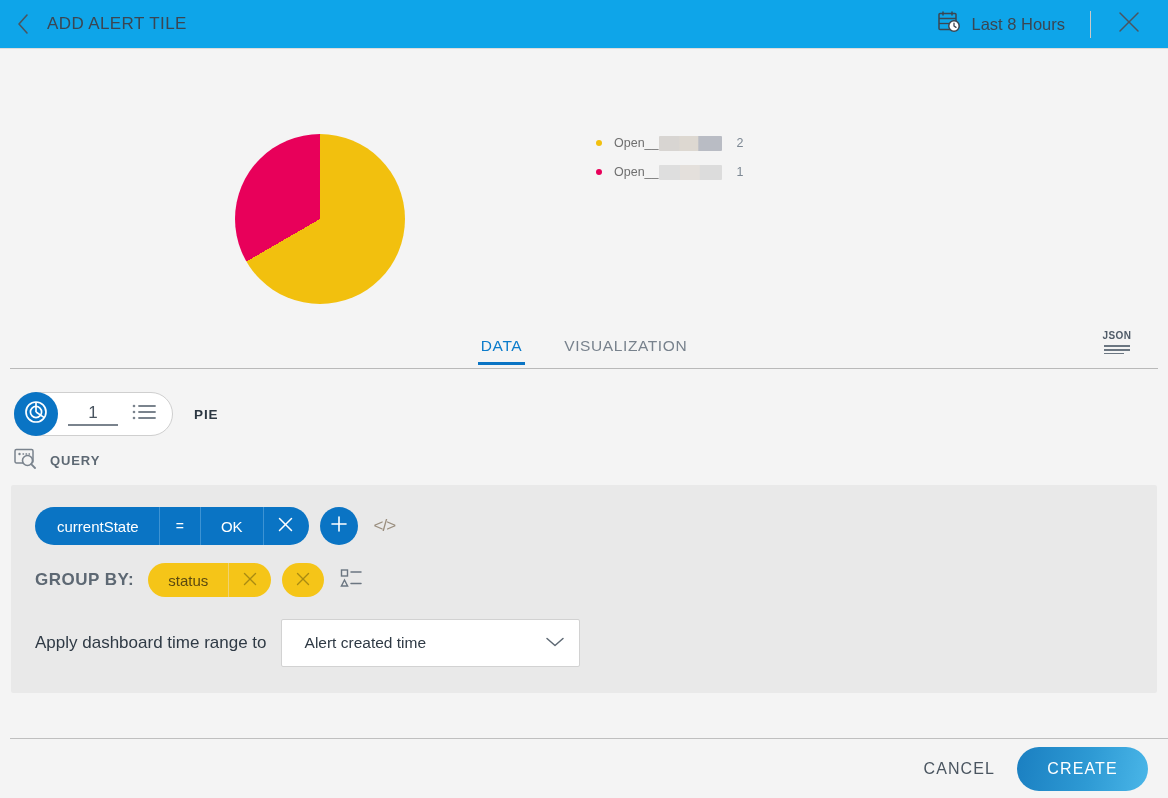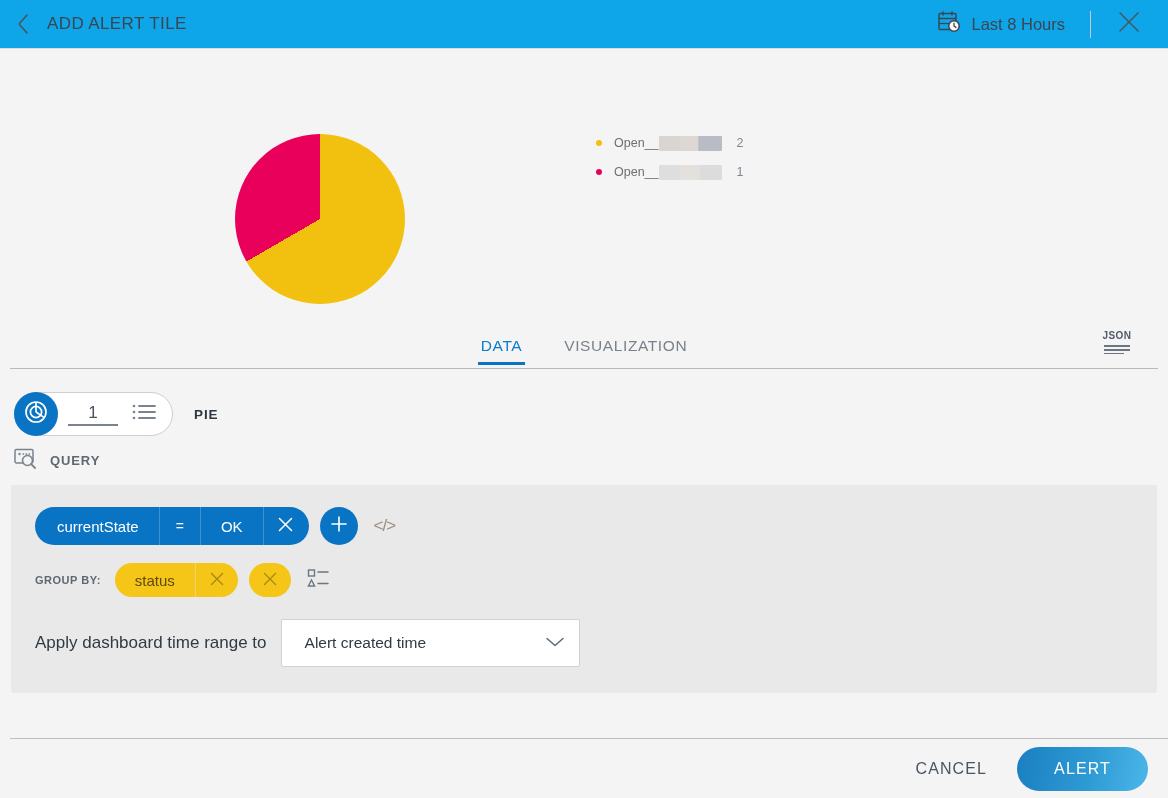--- a/index.html
+++ b/index.html
@@ -315,21 +315,21 @@
     letter-spacing: -1px;
     font-family: "Liberation Sans", sans-serif;
   }
 
   .group-row {
     display: flex;
     align-items: center;
     margin-top: 18px;
   }
   .group-label {
-    font-size: 11px;
+    font-size: 17px;
     font-weight: 700;
     letter-spacing: 0.5px;
     color: #5d6873;
     margin-right: 14px;
   }
   .group-pill {
     display: flex;
     align-items: stretch;
     height: 34px;
     border-radius: 17px;
@@ -394,21 +394,21 @@
   }
   .footer {
     position: absolute;
     left: 0; right: 0;
     top: 739px;
     height: 59px;
     display: flex;
     align-items: center;
     justify-content: flex-end;
     padding-right: 20px;
-    gap: 24px;
+    gap: 16px;
   }
   .cancel-btn {
     font-size: 16px;
     letter-spacing: 1.1px;
     color: #4a5560;
     cursor: pointer;
     padding: 8px 6px;
   }
   .create-btn {
     width: 131px;
@@ -625,14 +625,14 @@
           <path d="M2 2.5 L10 9.5 L18 2.5" stroke="#5d6873" stroke-width="1.5" stroke-linecap="round" stroke-linejoin="round"></path>
         </svg>
       </span>
     </div>
   </div>
 </div>
 
 <div class="footer-rule"></div>
 <div class="footer">
   <div class="cancel-btn">CANCEL</div>
-  <button class="create-btn">ALERT</button>
+  <button class="create-btn">CREATE</button>
 </div>
 
 </body></html>

